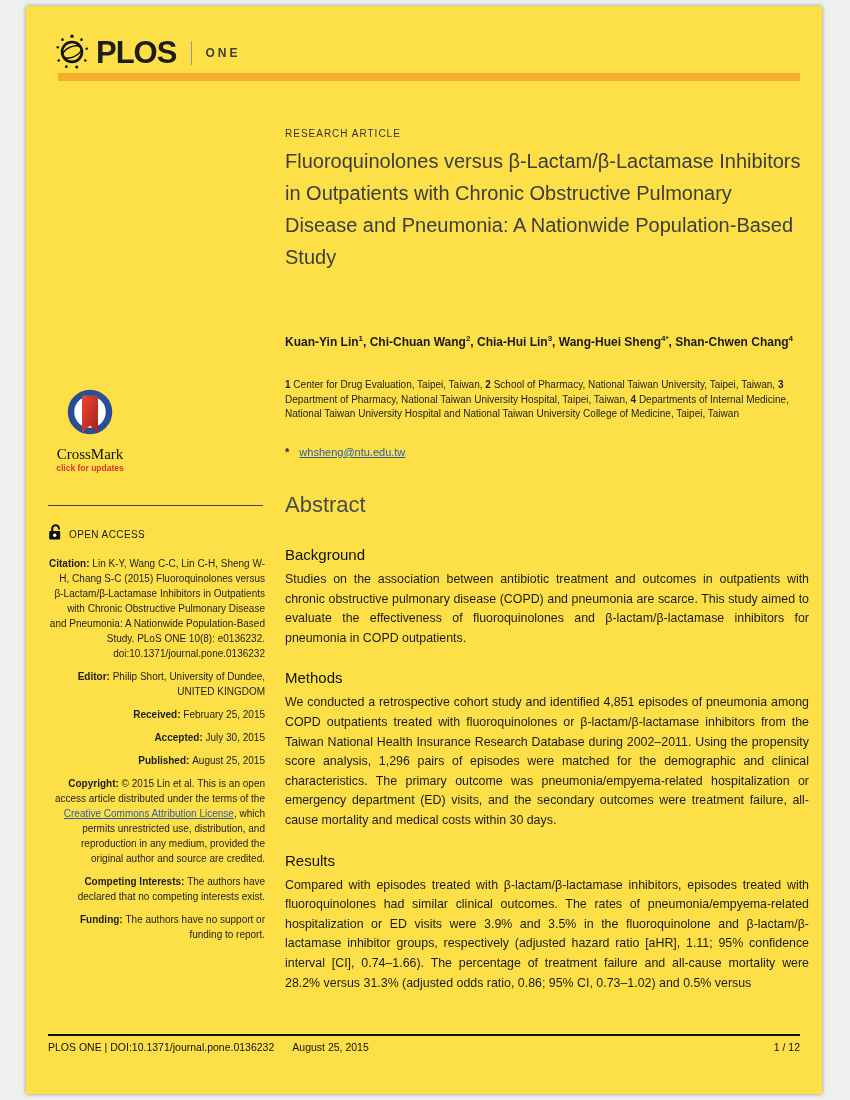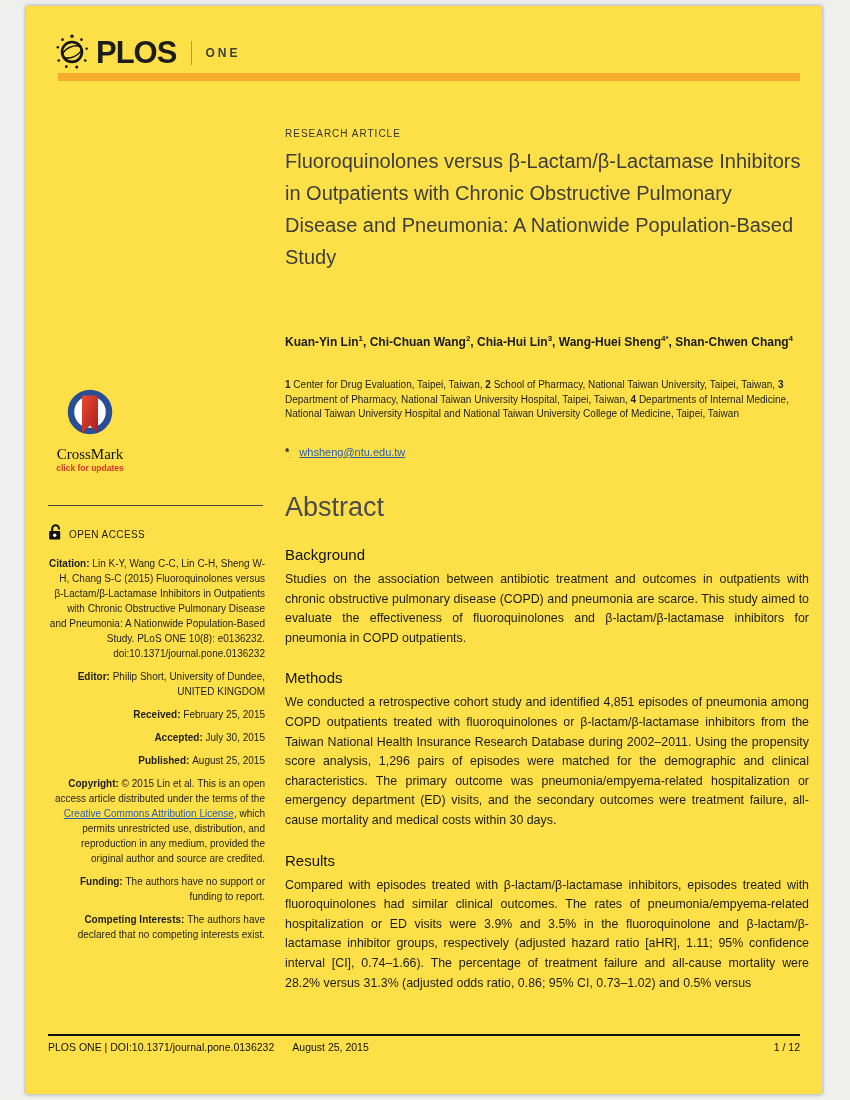--- a/index.html
+++ b/index.html
@@ -19,21 +19,21 @@
   .main{left:251px;width:524px;color:#1e1e1e;padding-left:8px;}
   .kicker{top:122px;font-size:10px;letter-spacing:1px;color:#333;}
   .title{top:139px;font-size:20px;line-height:32px;font-weight:400;color:#3c3c3c;}
   .authors{top:325px;font-size:12px;font-weight:bold;line-height:16px;color:#1a1a1a;}
   .authors .sup{vertical-align:super;font-size:8px;}
   .affils{top:372px;font-size:10px;line-height:14.5px;color:#222;}
   .affils .b{font-weight:bold;}
   .email-row{top:440px;font-size:11px;}
   .email-row .mark{color:#222;font-weight:bold;margin-right:7px;}
   a.link, .link{color:#2a5db0;text-decoration:underline;cursor:pointer;}
-  .abstract-h{top:486px;font-size:27px;font-weight:400;color:#4b4b4b;}
+  .abstract-h{top:486px;font-size:22px;font-weight:400;color:#4b4b4b;}
   .sections{top:540px;}
   .sections h3{margin:0 0 7px 0;font-size:15px;font-weight:normal;color:#111;}
   .sections p{margin:0 0 21px 0;font-size:12.4px;line-height:19.6px;text-align:justify;color:#1c1c1c;}
 
   
   .crossmark{left:24px;top:382px;width:80px;text-align:center;}
   .cm-word{font-family:"Liberation Serif", serif;font-size:15px;color:#101010;margin-top:2px;}
   .cm-tag{font-size:8.5px;color:#d6372e;font-weight:bold;}
   .side-rule{left:22px;top:499px;width:215px;height:1px;background:#444;}
   .oa-row{left:22px;top:517px;display:flex;align-items:center;gap:6px;}
@@ -104,22 +104,22 @@
     <span class="oa-label">OPEN ACCESS</span>
   </div>
 
   <div class="abs side-blocks">
     <p><span class="b">Citation: </span><span>Lin K-Y, Wang C-C, Lin C-H, Sheng W-H, Chang S-C (2015) Fluoroquinolones versus β-Lactam/β-Lactamase Inhibitors in Outpatients with Chronic Obstructive Pulmonary Disease and Pneumonia: A Nationwide Population-Based Study. PLoS ONE 10(8): e0136232. doi:10.1371/journal.pone.0136232</span></p>
     <p><span class="b">Editor: </span><span>Philip Short, University of Dundee, UNITED KINGDOM</span></p>
     <p><span class="b">Received: </span><span>February 25, 2015</span></p>
     <p><span class="b">Accepted: </span><span>July 30, 2015</span></p>
     <p><span class="b">Published: </span><span>August 25, 2015</span></p>
     <p><span class="b">Copyright: </span><span>© 2015 Lin et al. This is an open access article distributed under the terms of the </span><span class="link">Creative Commons Attribution License</span><span>, which permits unrestricted use, distribution, and reproduction in any medium, provided the original author and source are credited.</span></p>
+    <p><span class="b">Competing Interests: </span><span>The authors have declared that no competing interests exist.</span></p>
     <p><span class="b">Funding: </span><span>The authors have no support or funding to report.</span></p>
-    <p><span class="b">Competing Interests: </span><span>The authors have declared that no competing interests exist.</span></p>
   </div>
 
   <div class="abs main kicker">RESEARCH ARTICLE</div>
   <h1 class="abs main title" style="margin:0;">Fluoroquinolones versus β-Lactam/β-Lactamase Inhibitors in Outpatients with Chronic Obstructive Pulmonary Disease and Pneumonia: A Nationwide Population-Based Study</h1>
   <div class="abs main authors"><span>Kuan-Yin Lin</span><span class="sup">1</span><span>, Chi-Chuan Wang</span><span class="sup">2</span><span>, Chia-Hui Lin</span><span class="sup">3</span><span>, Wang-Huei Sheng</span><span class="sup">4*</span><span>, Shan-Chwen Chang</span><span class="sup">4</span></div>
   <div class="abs main affils"><span class="b">1 </span><span>Center for Drug Evaluation, Taipei, Taiwan, </span><span class="b">2 </span><span>School of Pharmacy, National Taiwan University, Taipei, Taiwan, </span><span class="b">3 </span><span>Department of Pharmacy, National Taiwan University Hospital, Taipei, Taiwan, </span><span class="b">4 </span><span>Departments of Internal Medicine, National Taiwan University Hospital and National Taiwan University College of Medicine, Taipei, Taiwan</span></div>
   <div class="abs main email-row">
     <span class="mark">*</span>
     <a class="link">whsheng@ntu.edu.tw</a>
   </div>

